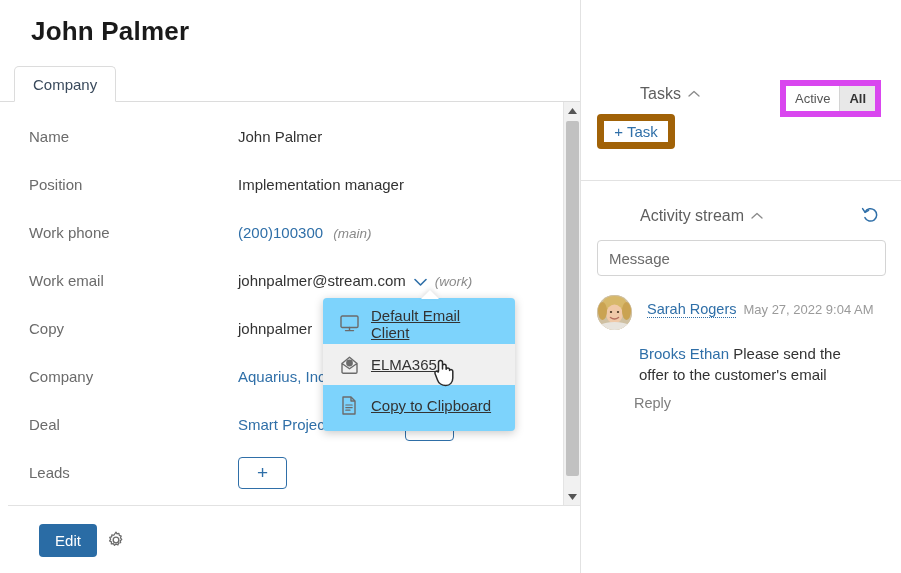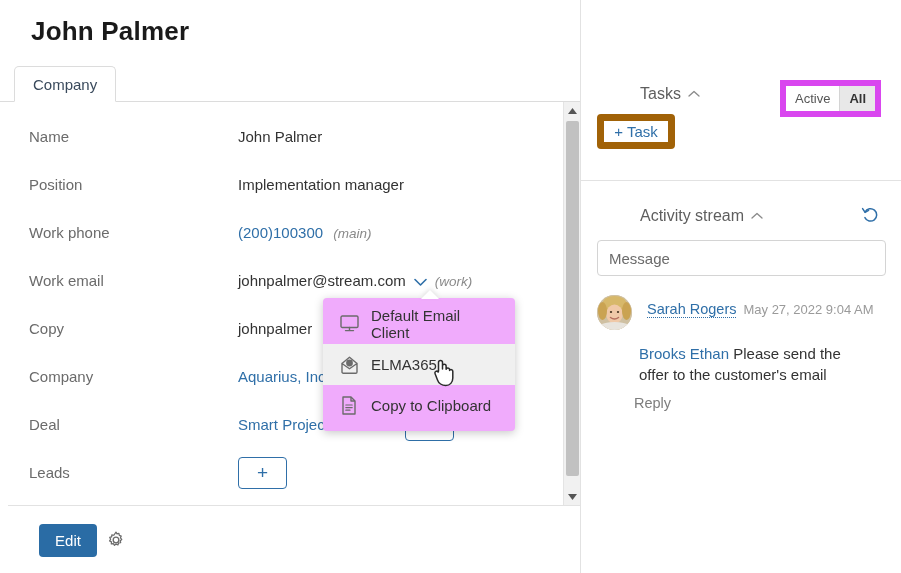--- a/index.html
+++ b/index.html
@@ -155,23 +155,23 @@
     font-size:15px;color:#333;line-height:21px;
   }
   .mention{color:#2f6fa8;cursor:pointer;}
   .reply{
     position:absolute;left:37px;top:100px;font-size:14.5px;color:#7d7d7d;cursor:pointer;
   }
 
   
   .menu{
     position:absolute;left:323px;top:298px;width:192px;
-    background:#f0abfc;border-radius:4px;
+    background:#7dd3fc;border-radius:4px;
     box-shadow:0 2px 10px rgba(0,0,0,.22);
-    padding:5px 0;z-index:50;
+    padding:5px 0;z-index:50;text-decoration:underline;
   }
   .menu-arrow{
     position:absolute;left:421px;top:290px;width:0;height:0;
     border-left:9px solid transparent;border-right:9px solid transparent;
     border-bottom:9px solid #fff;
     filter:drop-shadow(0 -2px 2px rgba(0,0,0,.10));
     z-index:51;
   }
   .menu-item{
     height:41px;display:flex;align-items:center;gap:12px;

